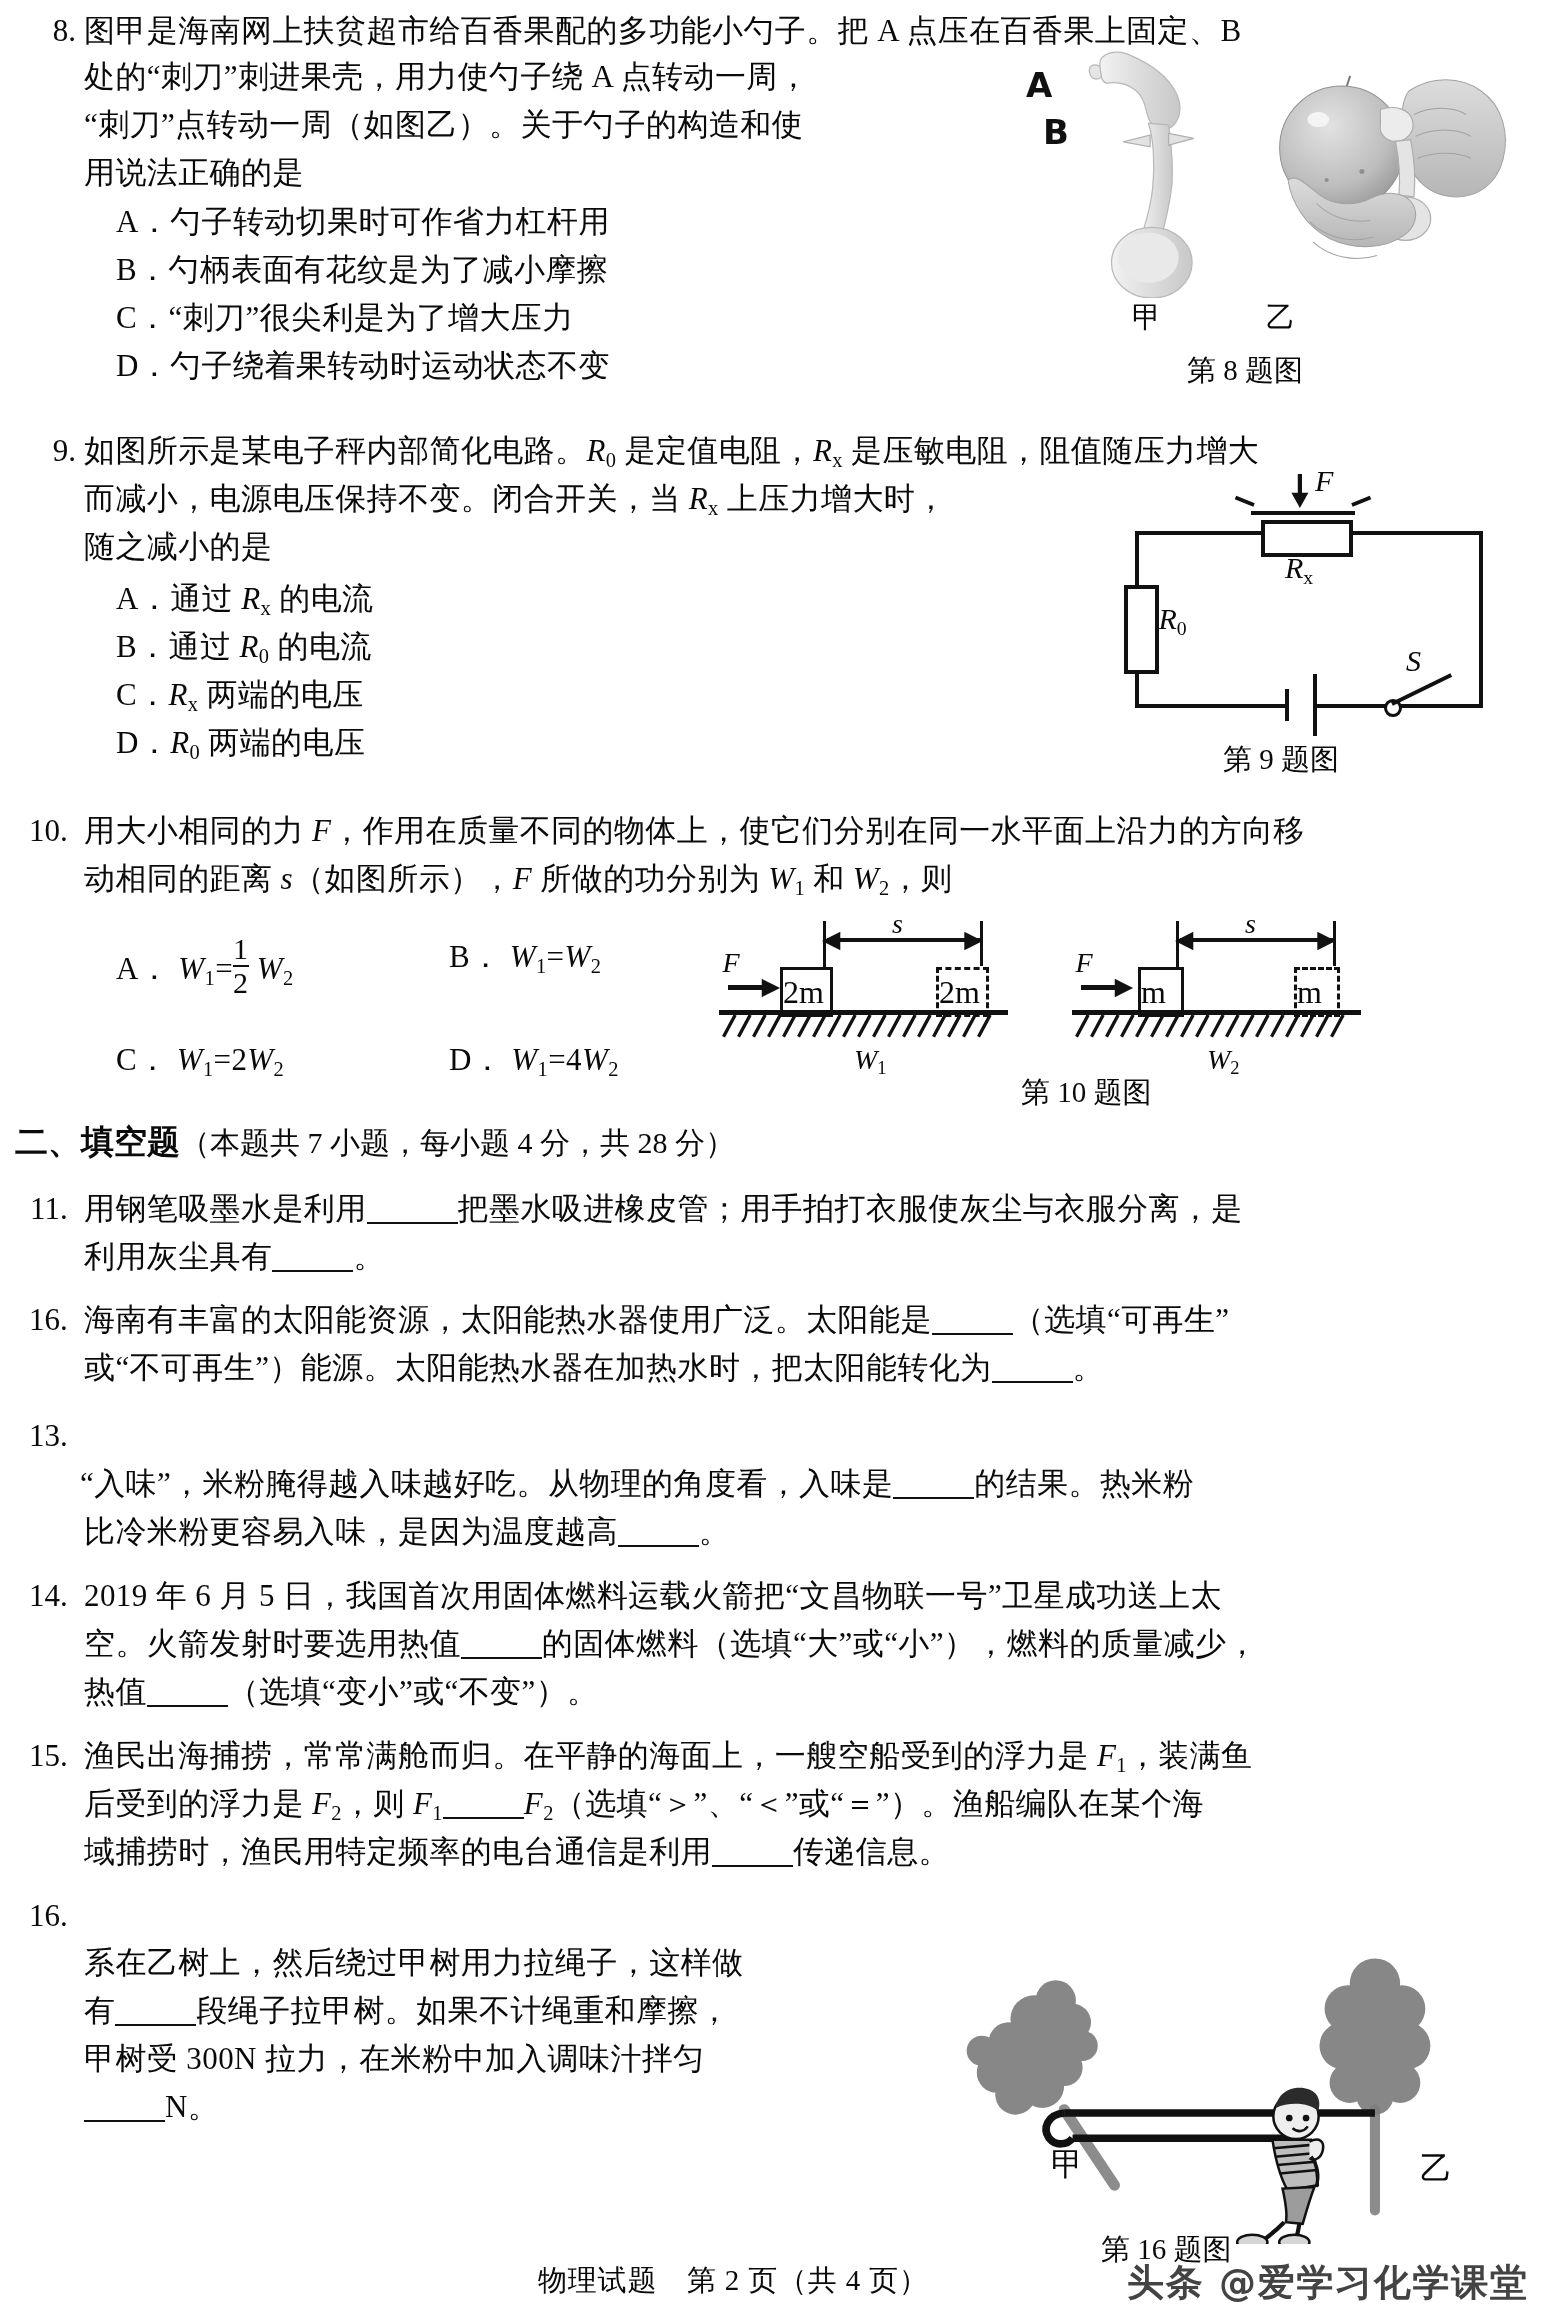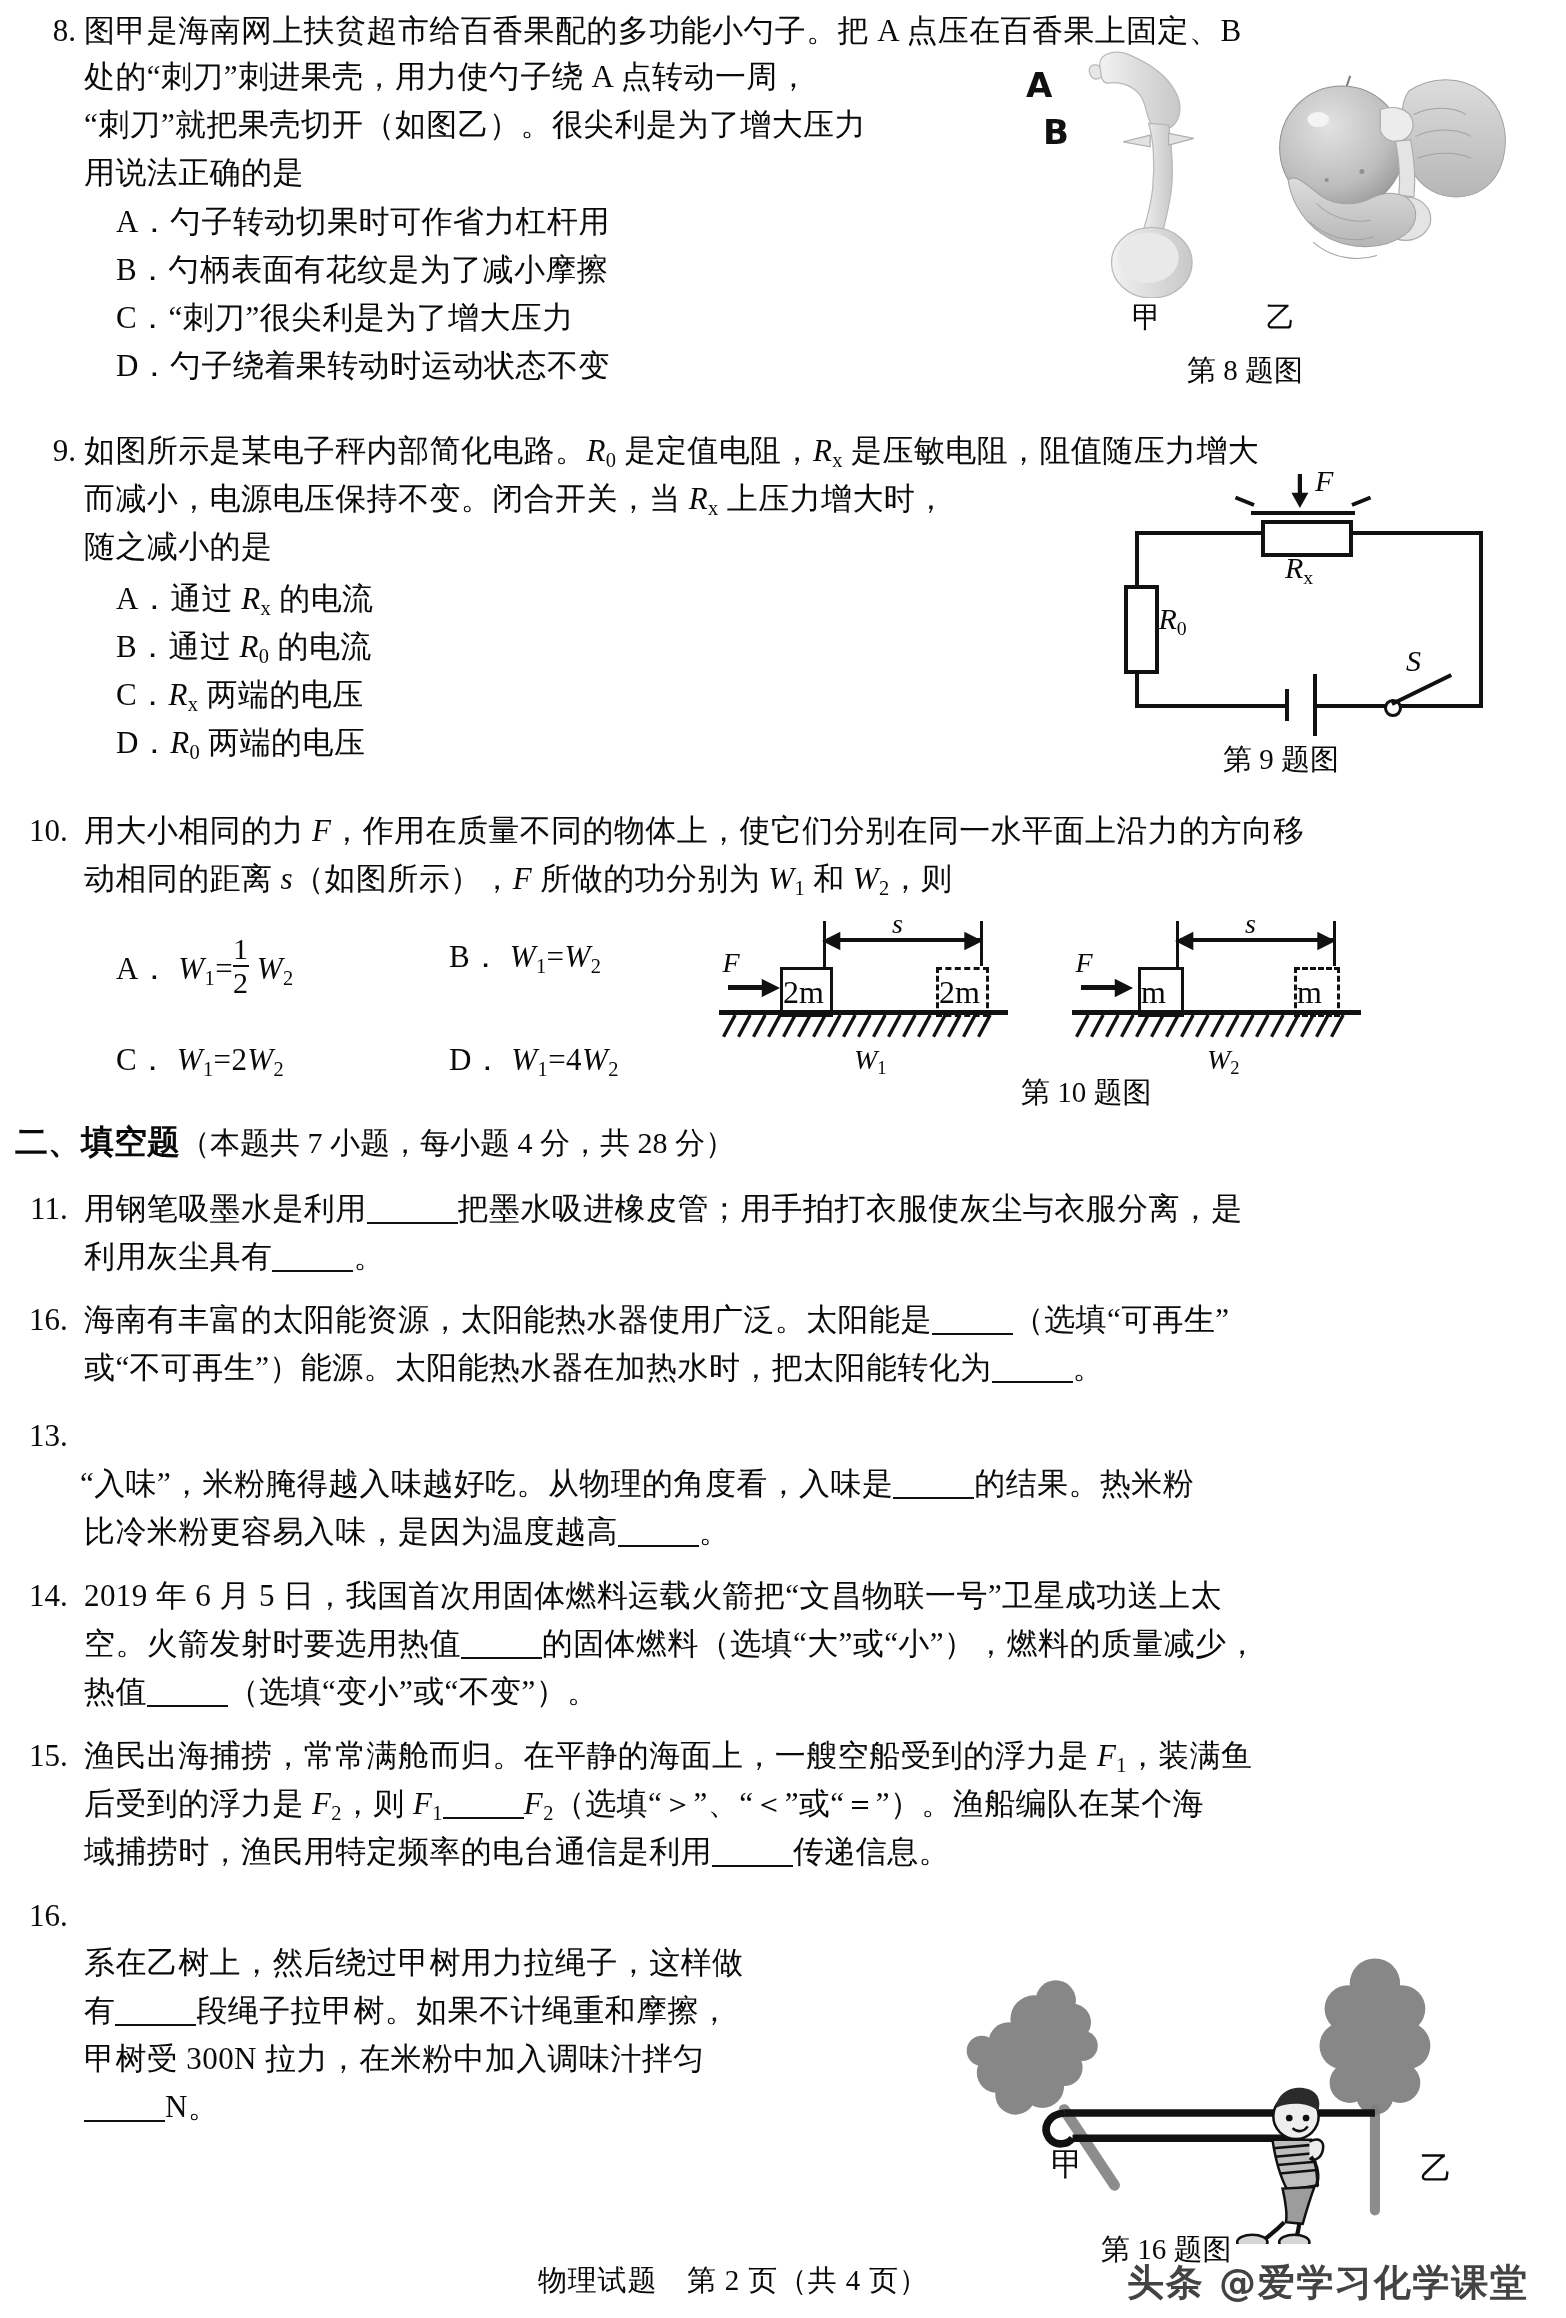--- a/index.html
+++ b/index.html
@@ -103,21 +103,21 @@
 </style>
 </head>
 <body>
 
 <div class="page">
 
   <div class="qnum" style="left:15px;top:6.7px;">8.</div>
 
   <div class="q body-text" style="left:84px;top:6.7px;width:1480px;">图甲是海南网上扶贫超市给百香果配的多功能小勺子。把 A 点压在百香果上固定、B</div>
   <div class="q body-text" style="left:84px;top:53px;width:933px;">处的“刺刀”刺进果壳，用力使勺子绕 A 点转动一周，</div>
-  <div class="q body-text" style="left:84px;top:101px;width:933px;">“刺刀”就把果壳切开（如图乙）。很尖利是为了增大压力</div>
+  <div class="q body-text" style="left:84px;top:101px;width:933px;">“刺刀”点转动一周（如图乙）。关于勺子的构造和使</div>
   <div class="q body-text" style="left:84px;top:149px;width:933px;">用说法正确的是</div>
 
   <div class="q opt" style="left:116px;top:198px;">
     <span>A．</span><span>勺子转动切果时可作省力杠杆用</span>
   </div>
   <div class="q opt" style="left:116px;top:246px;">
     <span>B．</span><span>勺柄表面有花纹是为了减小摩擦</span>
   </div>
   <div class="q opt" style="left:116px;top:294px;">
     <span>C．</span><span>“刺刀”很尖利是为了增大压力</span>

